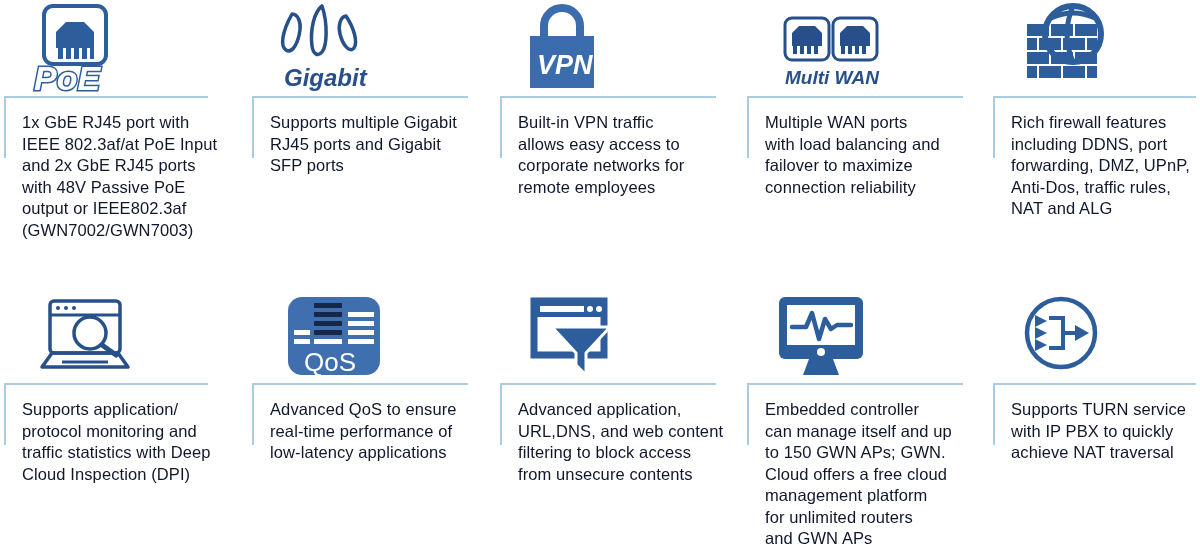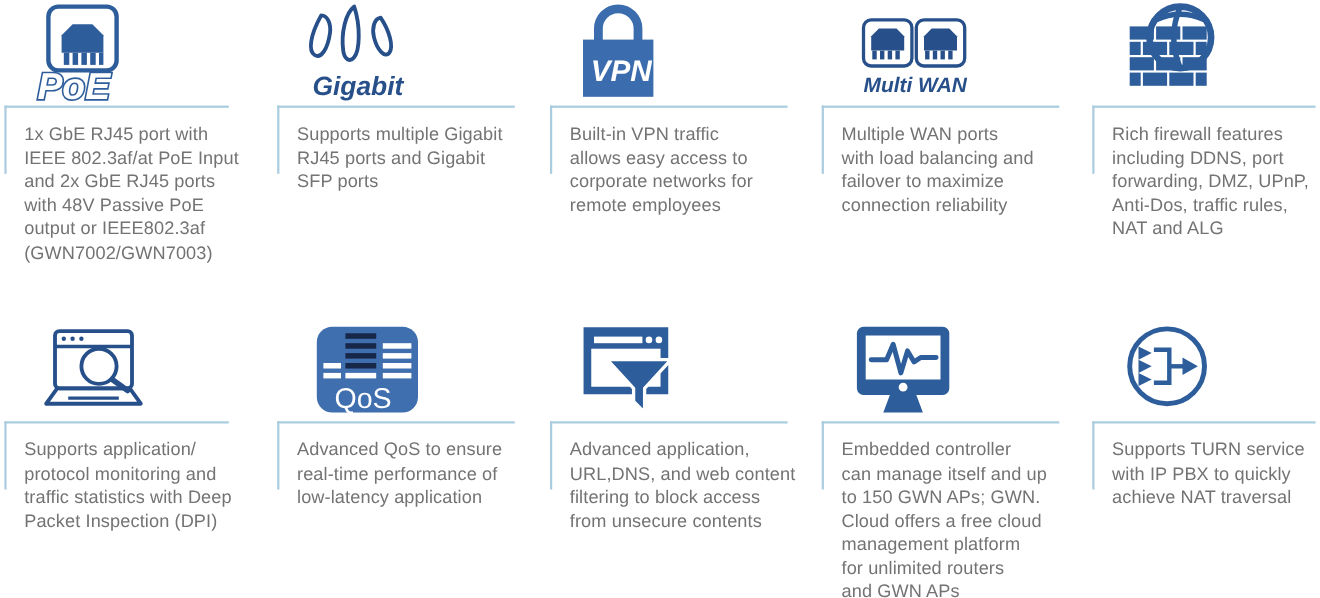--- a/index.html
+++ b/index.html
@@ -41,21 +41,21 @@
     position:absolute;
     left:0;top:0;
     height:2px;
     background:#a9ccdf;
   }
   .desc{
     position:absolute;
     left:18px;
     top:112px;
     width:212px;
-    color:#737373;
+    color:#0f172a;
     font-size:16.5px;
     line-height:21.5px;
     letter-spacing:0.1px;
     white-space:pre-line;
   }
   
   .c0{left:4px;}
   .c1{left:252px;}
   .c2{left:500px;}
   .c3{left:747px;}
@@ -218,21 +218,21 @@
         <line x1="40" y1="73" x2="86" y2="73" stroke="#27508b" stroke-width="3"></line>
       </svg>
     </div>
     <div class="divider">
       <span class="vline"></span>
       <span class="hline"></span>
     </div>
     <div class="desc">Supports application/
 protocol monitoring and
 traffic statistics with Deep
-Packet Inspection (DPI)</div>
+Cloud Inspection (DPI)</div>
   </div>
 
   <div class="cell c1 r1">
     <div class="icon-area">
       <svg width="110" height="92" viewBox="0 0 110 92">
         <rect x="18" y="8" width="92" height="78" rx="14" ry="14" fill="#3f6fae"></rect>
         <g fill="#17274a">
           <rect x="44" y="14" width="28" height="5"></rect>
           <rect x="44" y="23" width="28" height="5"></rect>
           <rect x="44" y="32" width="28" height="5"></rect>
@@ -249,21 +249,21 @@
         </g>
         <text x="34" y="82" font-family="'Liberation Sans',sans-serif" font-size="26" fill="#ffffff">QoS</text>
       </svg>
     </div>
     <div class="divider">
       <span class="vline"></span>
       <span class="hline"></span>
     </div>
     <div class="desc">Advanced QoS to ensure
 real-time performance of
-low-latency application</div>
+low-latency applications</div>
   </div>
 
   <div class="cell c2 r1">
     <div class="icon-area">
       <svg width="110" height="92" viewBox="0 0 110 92">
         <path d="M16 12 H86 V66 H16 Z" fill="none" stroke="#2d5d9b" stroke-width="7"></path>
         <rect x="16" y="12" width="70" height="16" fill="#2d5d9b"></rect>
         <rect x="22" y="17" width="44" height="6" fill="#ffffff"></rect>
         <circle cx="72" cy="20" r="3" fill="#ffffff"></circle>
         <circle cx="81" cy="20" r="3" fill="#ffffff"></circle>

